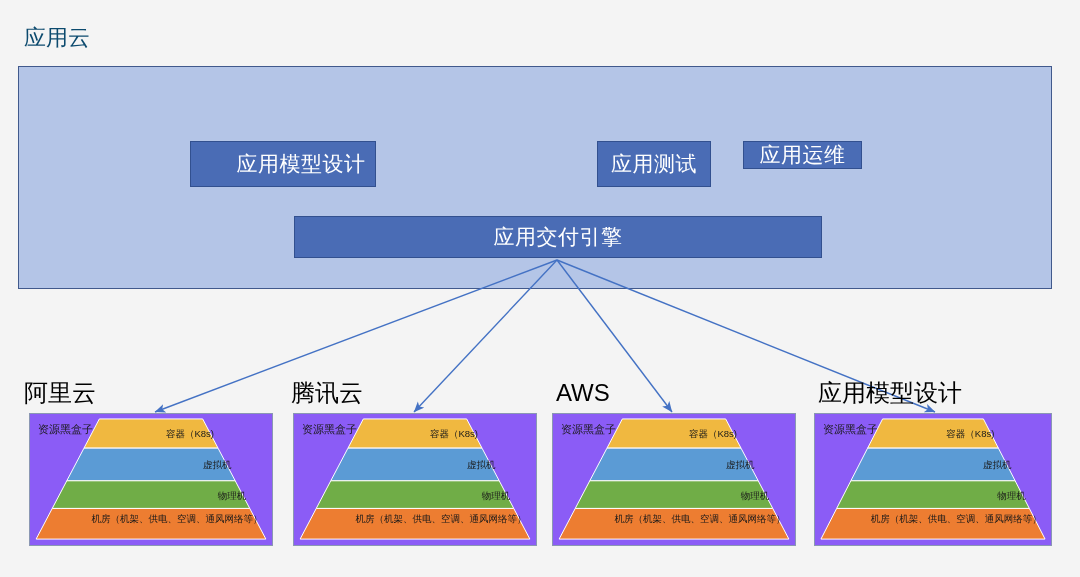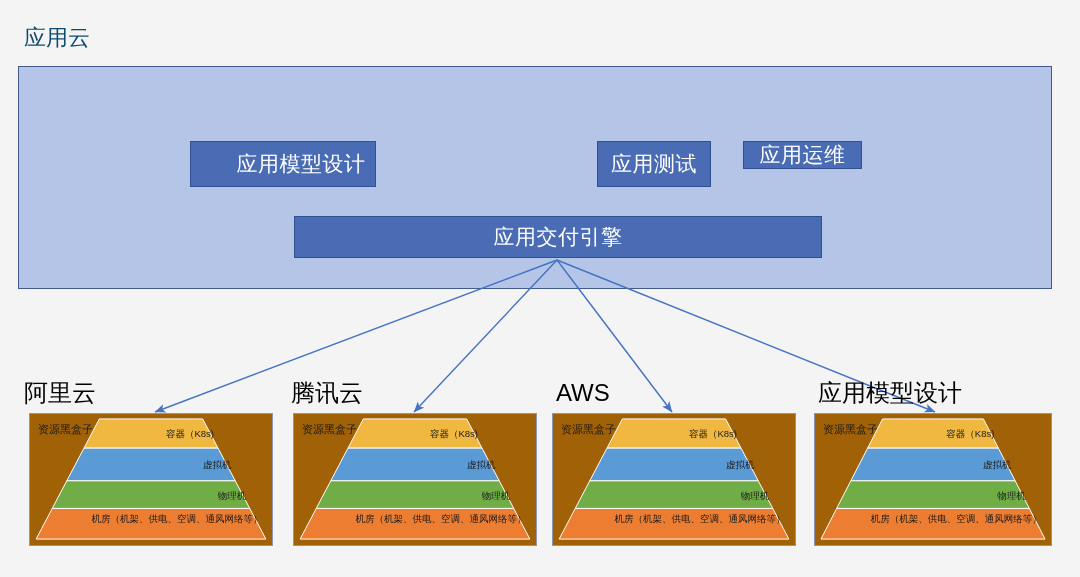--- a/index.html
+++ b/index.html
@@ -85,21 +85,21 @@
     position: absolute;
     font-size: 24px;
     color: #000;
     white-space: nowrap;
     line-height: 1;
   }
   .cloud-panel {
     position: absolute;
     top: 413px;
     height: 133px;
-    background: #a16207;
+    background: #8b5cf6;
     border: 1px solid #8a97b3;
     box-sizing: border-box;
   }
   .blackbox-label {
     position: absolute;
     left: 8px; top: 8px;
     font-size: 11px;
     color: #1a1a1a;
     white-space: nowrap;
   }

